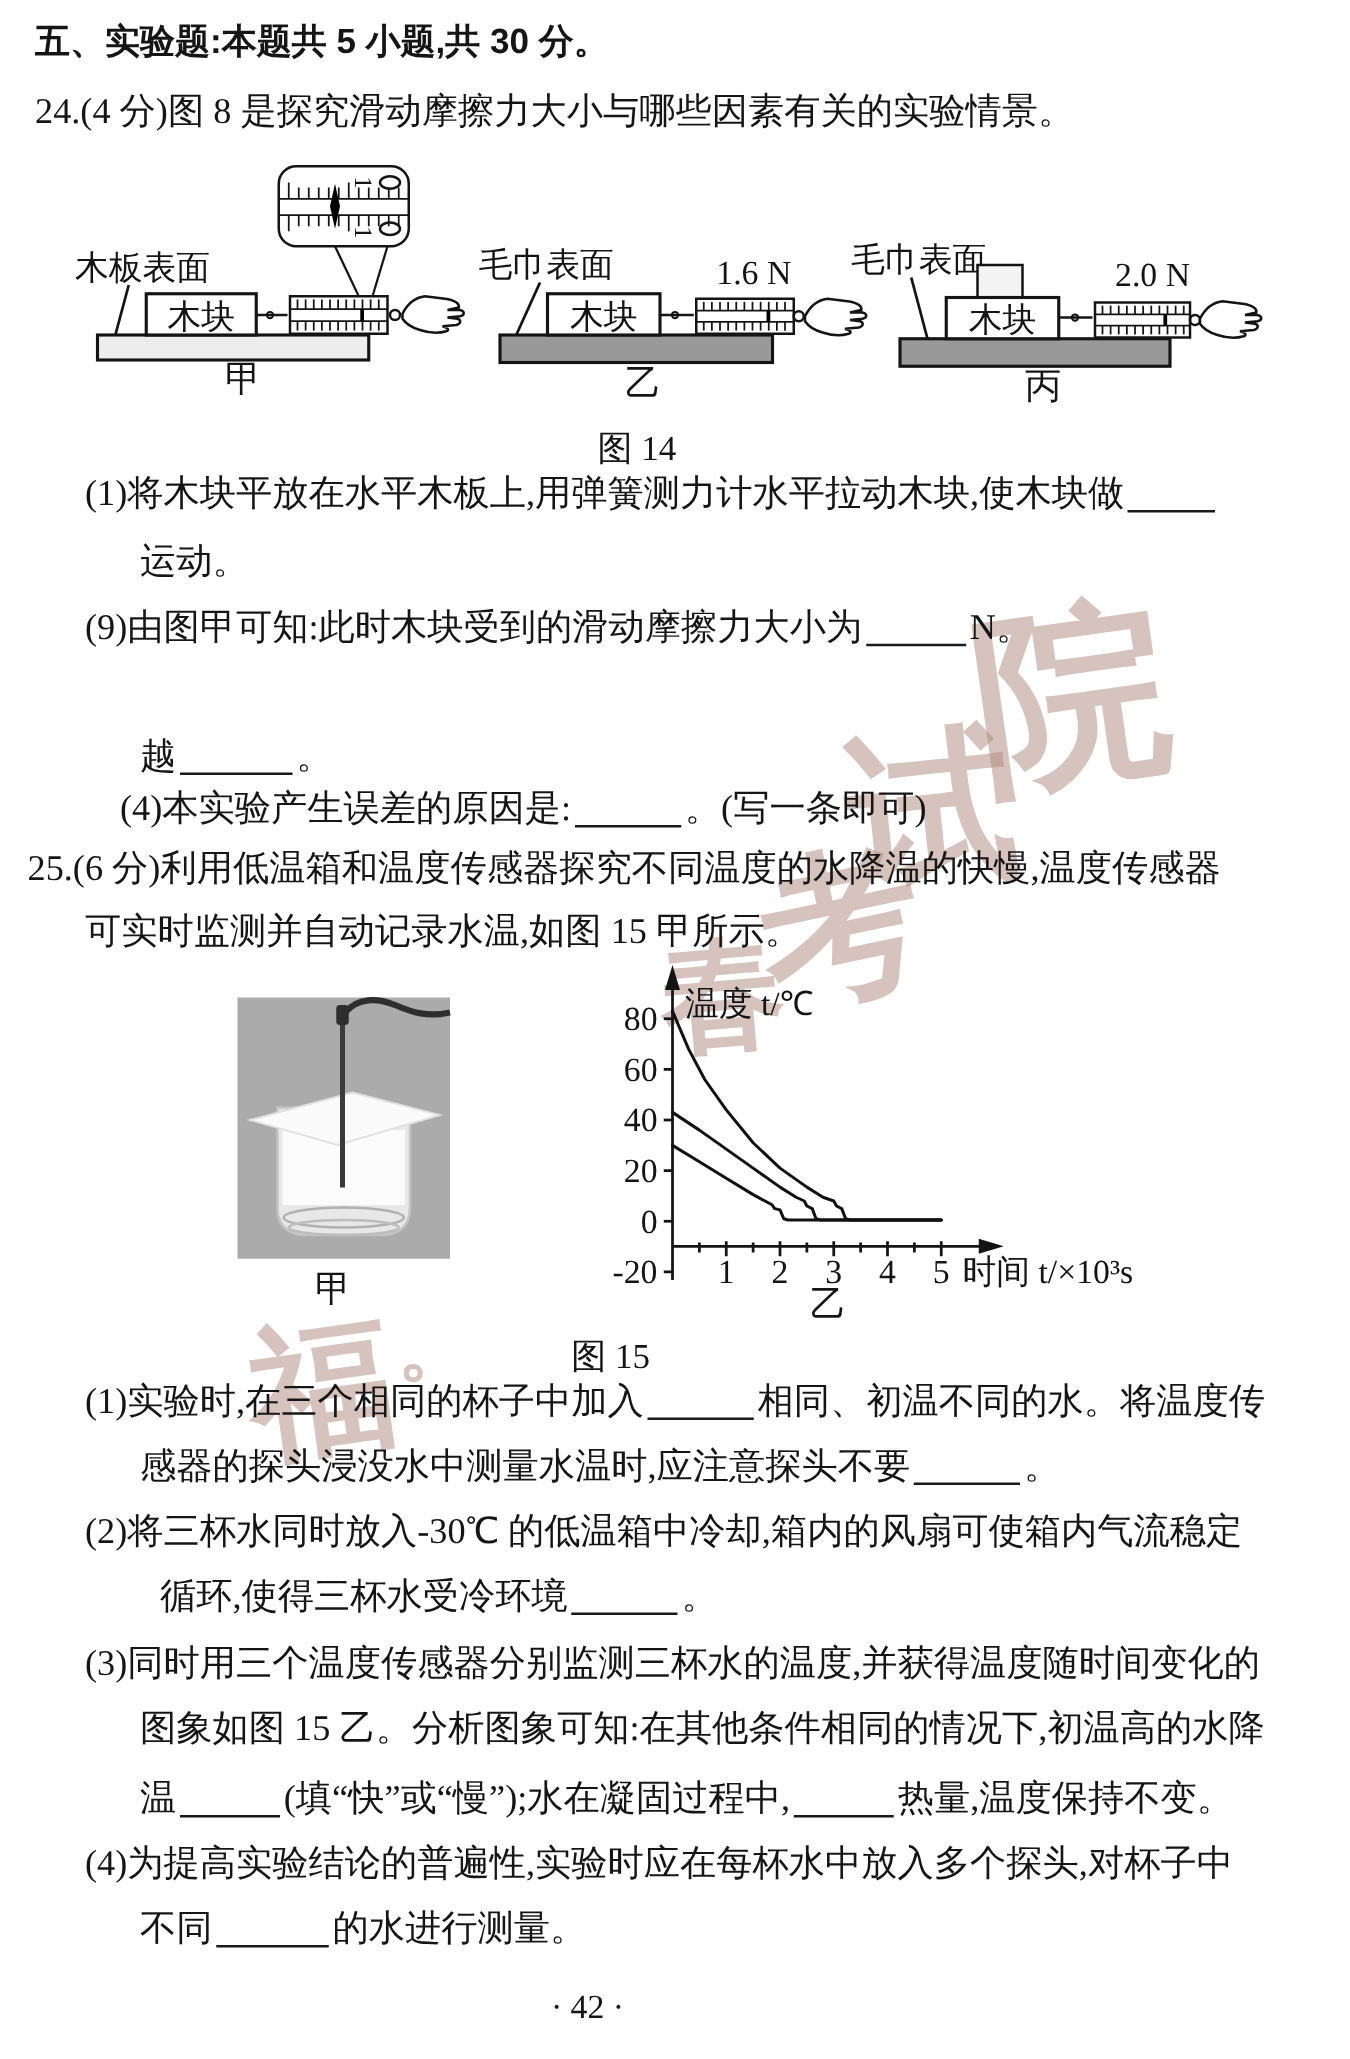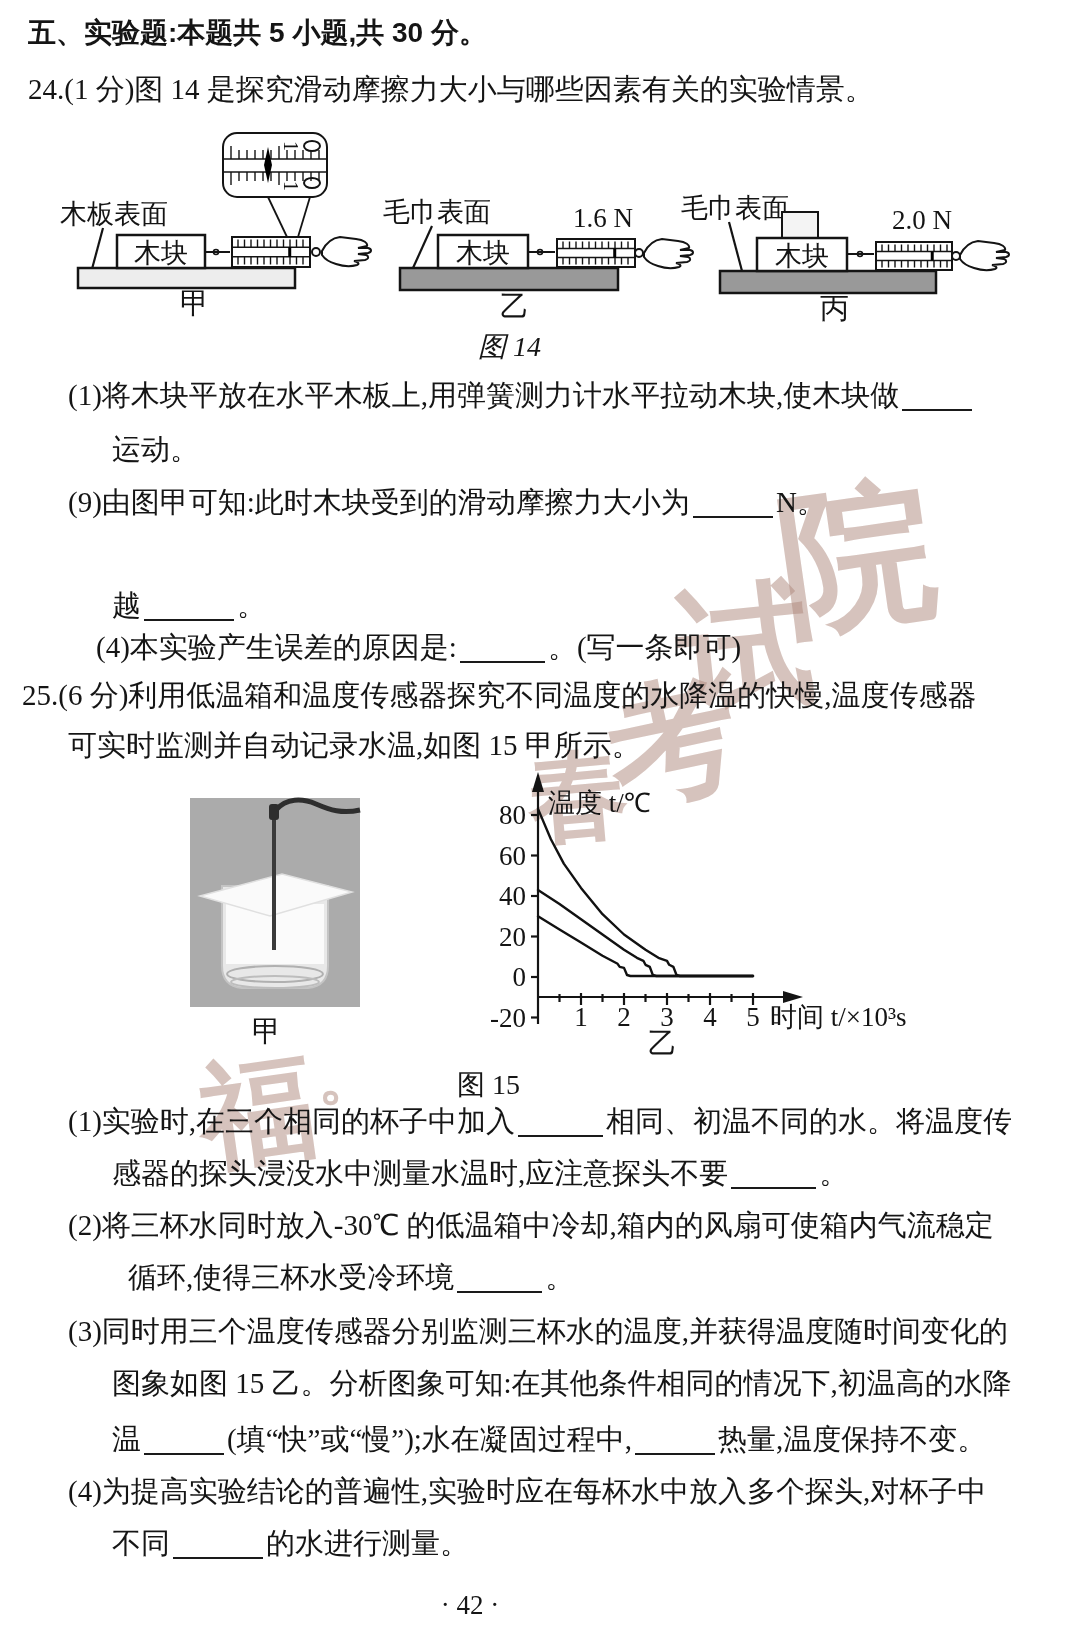--- a/index.html
+++ b/index.html
@@ -34,21 +34,21 @@
       <span class="wm" style="left: 780px; top: 455px; font-size: 155px; transform: rotate(-8deg);">院</span>
       <span class="wm" style="left: 678px; top: 558px; font-size: 135px; transform: rotate(-6deg);">试</span>
       <span class="wm" style="left: 608px; top: 655px; font-size: 130px; transform: rotate(-12deg);">考</span>
       <span class="wm" style="left: 528px; top: 730px; font-size: 100px; transform: rotate(-5deg);">春</span>
       <span class="wm" style="left: 200px; top: 1035px; font-size: 115px; transform: rotate(-8deg);">福</span>
       <span class="wm" style="left: 318px; top: 1038px; font-size: 60px; transform: rotate(0deg);">。</span>
     </div>
 
   <div class="line hdr" style="left:28px;top:16px;">五、实验题:本题共 5 小题,共 30 分。</div>
 
-  <div class="line" style="left:28px;top:72px;">24.(1 分)图 14 是探究滑动摩擦力大小与哪些因素有关的实验情景。</div>
+  <div class="line" style="left:28px;top:72px;">24.(4 分)图 8 是探究滑动摩擦力大小与哪些因素有关的实验情景。</div>
 
   <svg id="fig14" style="left:40px;top:113px;" width="1000" height="240">
     <defs>
       <path id="hand" d="M0,16 C4,8 10,3 18,2 L34,4 C42,5 46,8 45,11 L36,13 L46,13 C50,14 50,17 46,18 L36,19 L44,20 C47,21 47,24 43,25 L32,26 C36,27 38,29 35,30 C28,32 20,31 14,29 C7,27 2,23 0,20 Z" fill="#fff" stroke="#141414" stroke-width="2"></path>
     </defs>
 
     <g>
       <text x="20" y="110" font-size="27">木板表面</text>
       <line x1="63" y1="115" x2="52" y2="156" class="stroke" stroke-width="2.2"></line>
       <rect x="38" y="155" width="217" height="20" fill="#ededed" stroke="#141414" stroke-width="2.5"></rect>
@@ -207,21 +207,21 @@
           <line x1="907" y1="147.48" x2="907" y2="154.5" class="thin"></line>
           <line x1="892.24" y1="138.52" x2="892.24" y2="147.48" class="ptr"></line>
         </g>
       <text x="852" y="116" font-size="27">2.0 N</text>
       <circle cx="916" cy="143" r="4" class="stroke" stroke-width="2"></circle>
       <use href="#hand" x="920" y="126"></use>
       <text x="780" y="205" font-size="29">丙</text>
     </g>
   </svg>
 
-  <div class="cap" style="left:478px;top:328px;font-style:italic;">图 14</div>
+  <div class="cap" style="left:478px;top:340px;">图 14</div>
 
   <div class="line" style="left:68px;top:378px;">
     <span>(1)将木块平放在水平木板上,用弹簧测力计水平拉动木块,使木块做</span><span class="blank w70"></span>
   </div>
   <div class="line" style="left:112px;top:432px;">运动。</div>
   <div class="line" style="left:68px;top:485px;">
     <span>(9)由图甲可知:此时木块受到的滑动摩擦力大小为</span><span class="blank"></span><span>N。</span>
   </div>
   <div class="line" style="left:112px;top:588px;">
     <span>越</span><span class="blank w90"></span><span>。</span>

